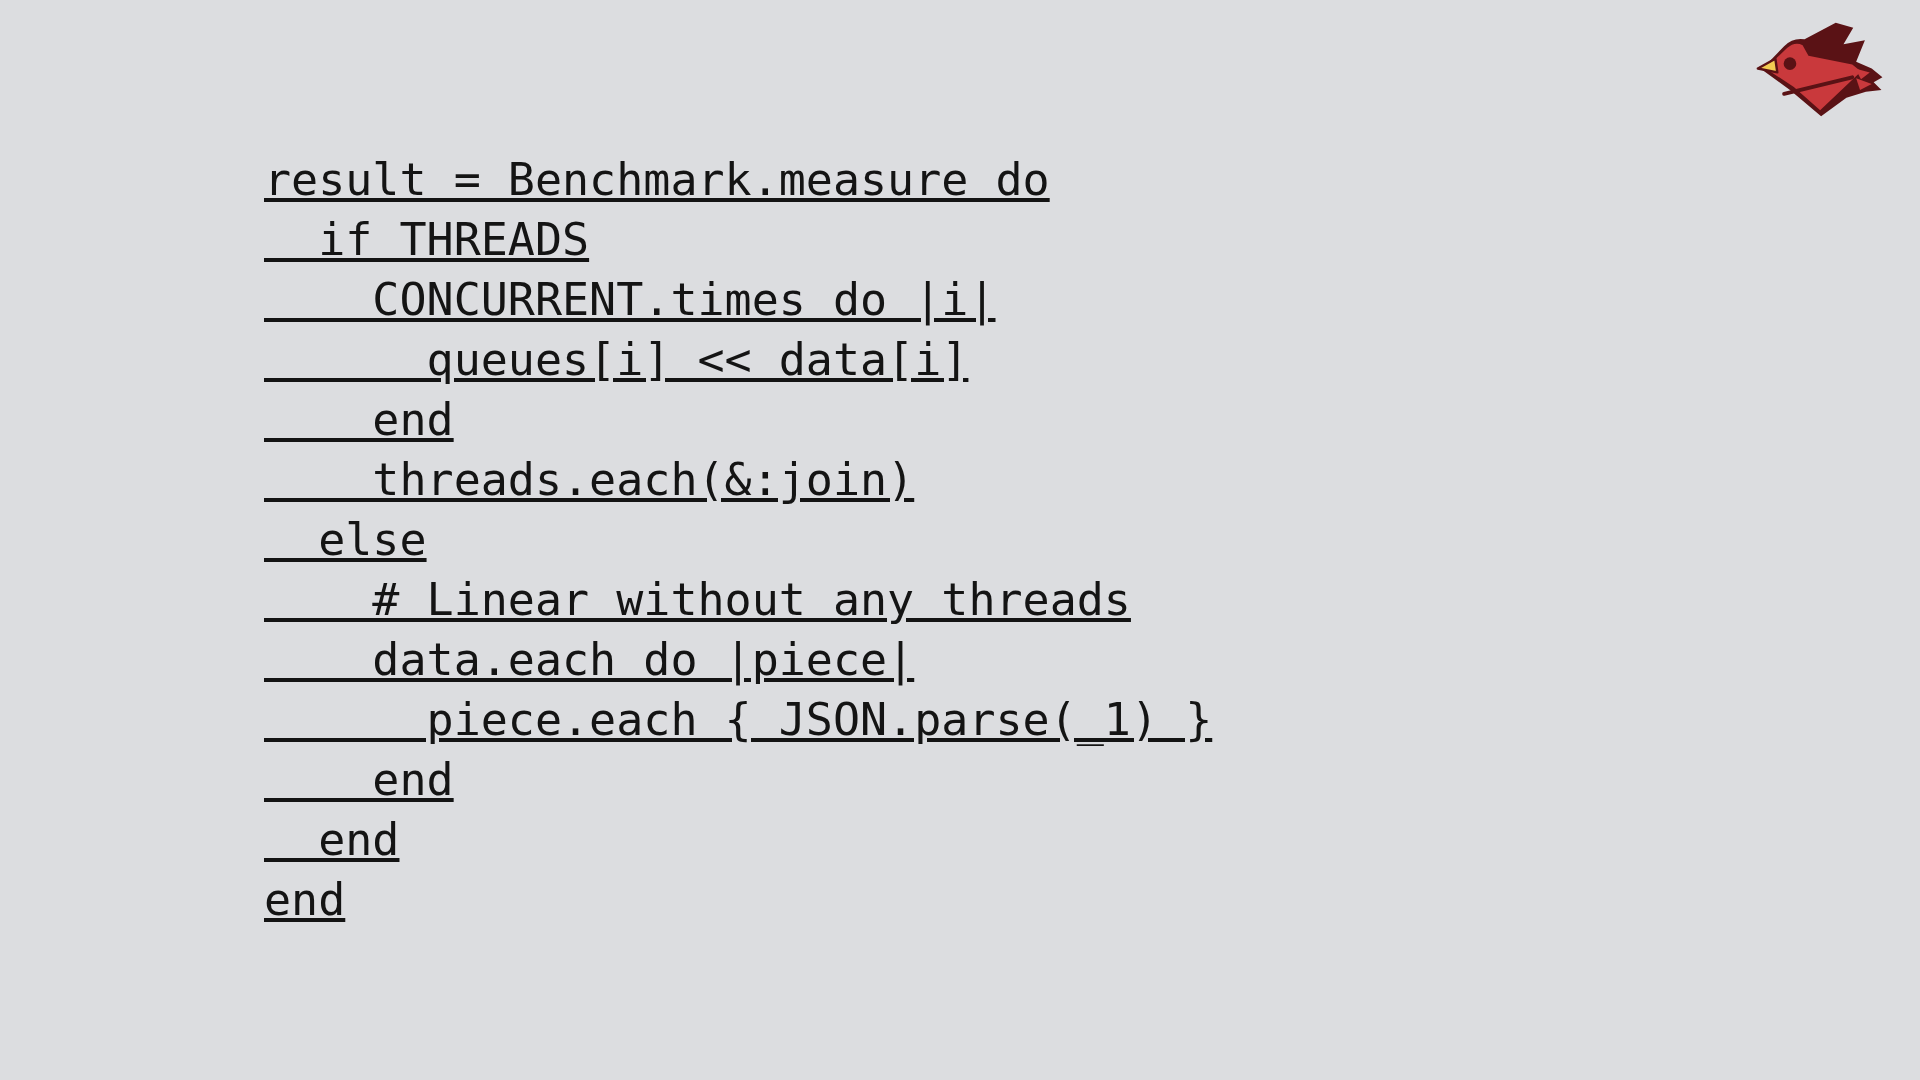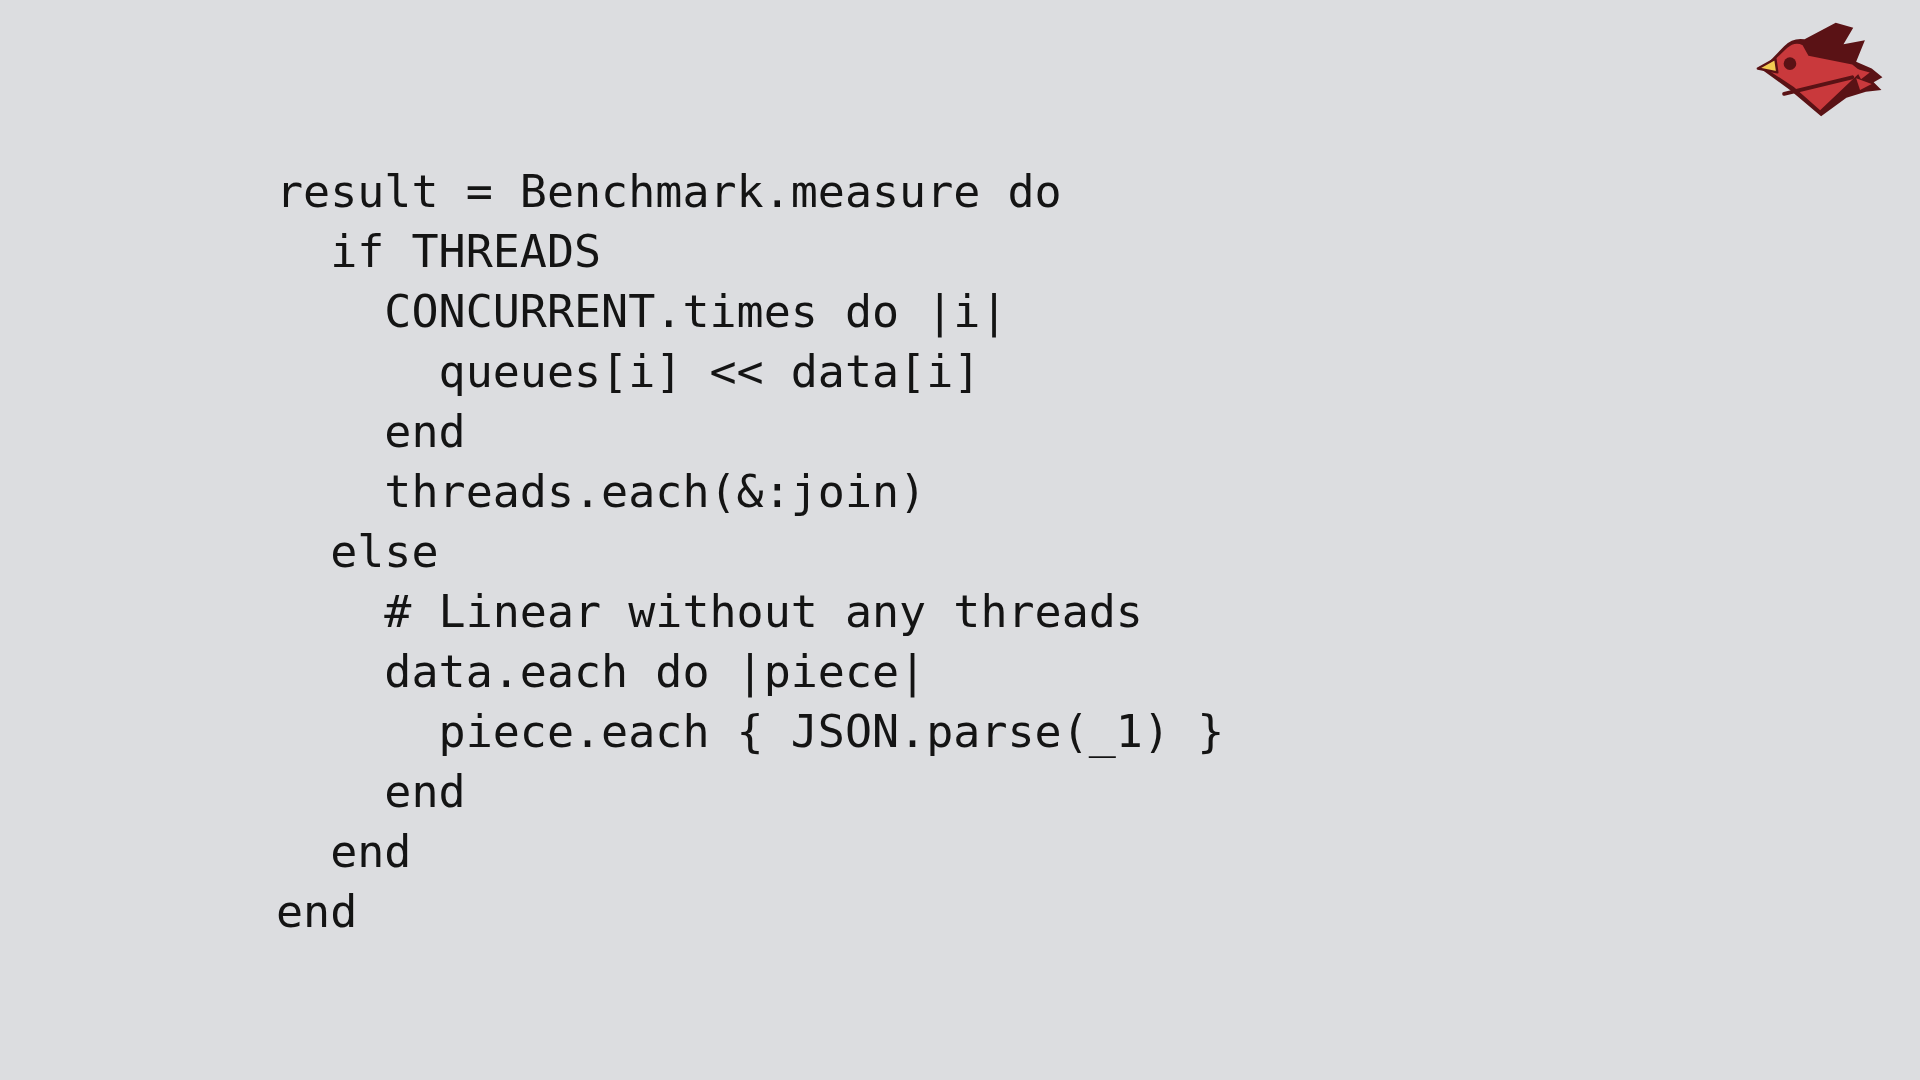--- a/index.html
+++ b/index.html
@@ -22,27 +22,28 @@
     position: absolute;
     left: 1752px;
     top: 13px;
     width: 146px;
     height: 112px;
   }
   .code {
     position: absolute;
     left: 264px;
     top: 150px;
-    margin: 12px;
+    margin: 0;
     font-family: "DejaVu Sans Mono", monospace;
     font-size: 45px;
     line-height: 60px;
     white-space: pre;
     color: #141414;
     letter-spacing: 0;
+    text-decoration: underline;
   }
   .code-line {
     height: 60px;
   }
 </style>
 </head>
 <body style="background: rgb(220, 221, 224);">
 
 <div class="slide">
 

